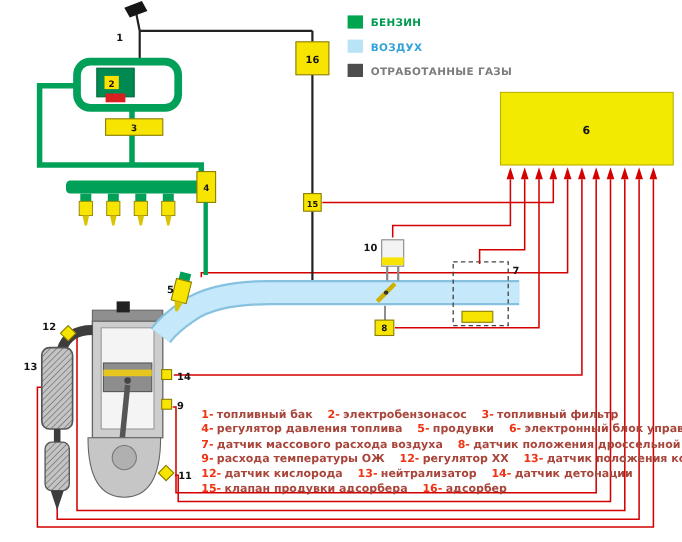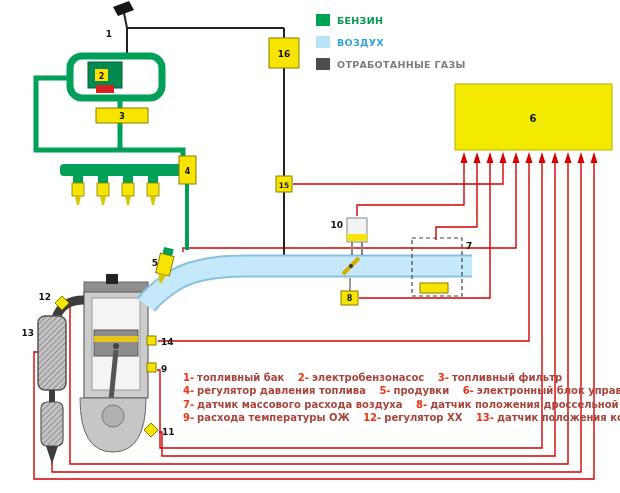--- a/index.html
+++ b/index.html
@@ -200,14 +200,23 @@
   </div>
   <div class="pline">
     <span class="entry"><span class="pn">7-</span><span class="pt">датчик массового расхода воздуха</span></span>
     <span class="entry"><span class="pn">8-</span><span class="pt">датчик положения дроссельной заслонки</span></span>
   </div>
   <div class="pline">
     <span class="entry"><span class="pn">9-</span><span class="pt">расхода температуры ОЖ</span></span>
     <span class="entry"><span class="pn">12-</span><span class="pt">регулятор ХХ</span></span>
     <span class="entry"><span class="pn">13-</span><span class="pt">датчик положения коленвала</span></span>
   </div>
+  <div class="pline">
+    <span class="entry"><span class="pn">12-</span><span class="pt">датчик кислорода</span></span>
+    <span class="entry"><span class="pn">13-</span><span class="pt">нейтрализатор</span></span>
+    <span class="entry"><span class="pn">14-</span><span class="pt">датчик детонации</span></span>
+  </div>
+  <div class="pline">
+    <span class="entry"><span class="pn">15-</span><span class="pt">клапан продувки адсорбера</span></span>
+    <span class="entry"><span class="pn">16-</span><span class="pt">адсорбер</span></span>
+  </div>
 </div>
 </div>
 
 </body></html>

